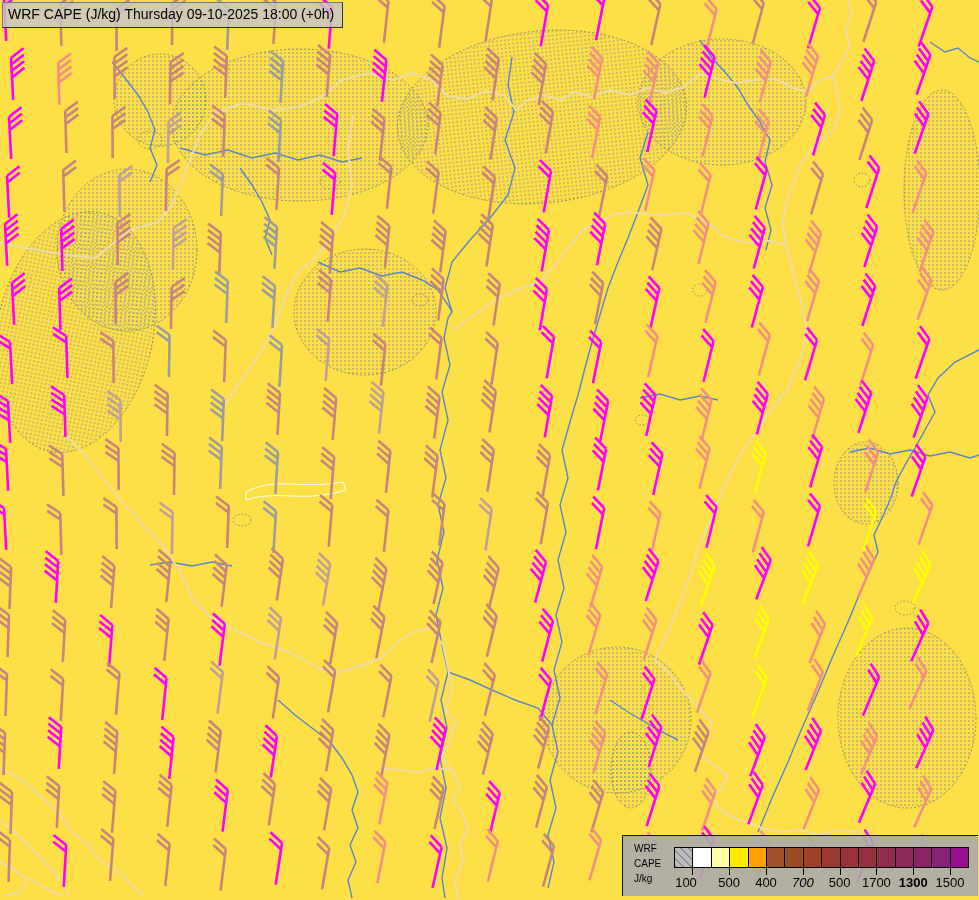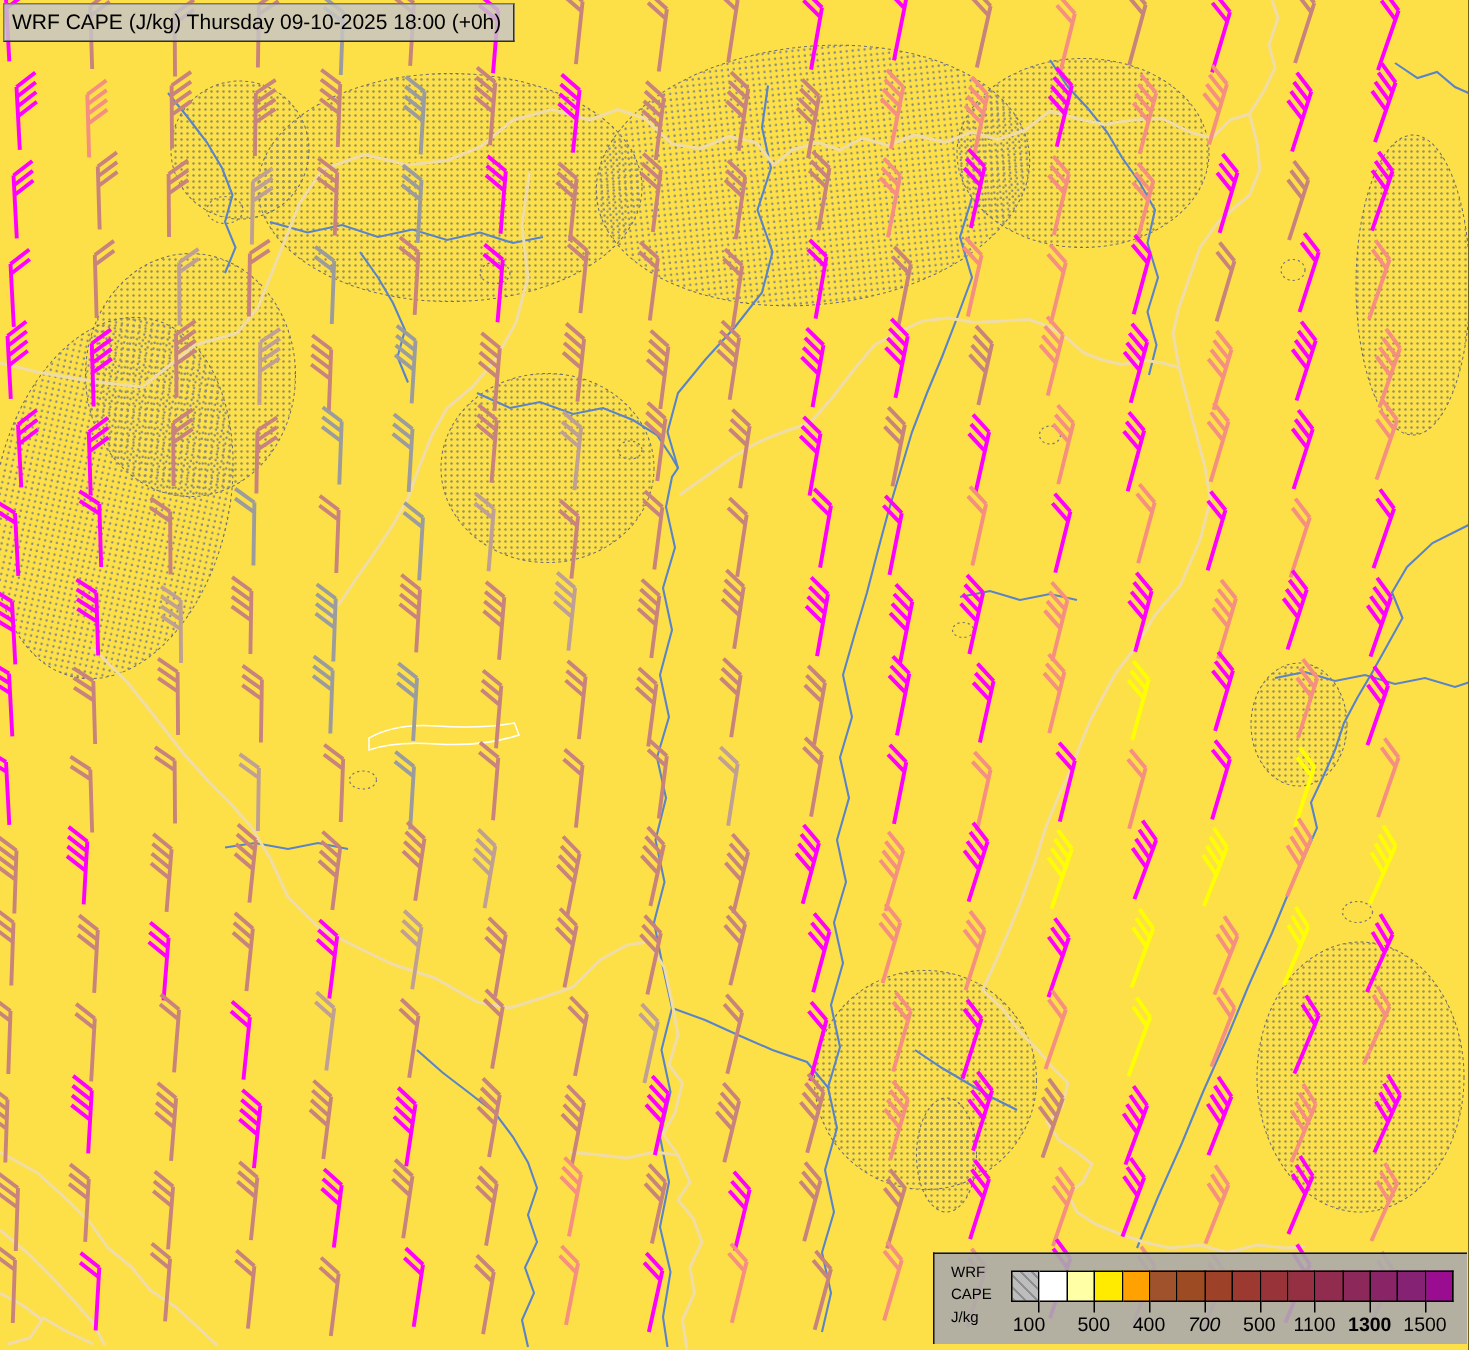--- a/index.html
+++ b/index.html
@@ -423,21 +423,21 @@
         <div class="llab" style="left: 63px;">100</div>
         <div class="ltick" style="left: 106.2px;"></div>
         <div class="llab" style="left: 106.2px;">500</div>
         <div class="ltick" style="left: 143px;"></div>
         <div class="llab" style="left: 143px;">400</div>
         <div class="ltick" style="left: 179.8px;"></div>
         <div class="llab" style="left: 179.8px; font-style: italic;">700</div>
         <div class="ltick" style="left: 216.6px;"></div>
         <div class="llab" style="left: 216.6px;">500</div>
         <div class="ltick" style="left: 253.4px;"></div>
-        <div class="llab" style="left: 253.4px;">1100</div>
+        <div class="llab" style="left: 253.4px;">1700</div>
         <div class="ltick" style="left: 290.2px;"></div>
         <div class="llab" style="left: 290.2px; font-weight: bold;">1300</div>
         <div class="ltick" style="left: 327px;"></div>
         <div class="llab" style="left: 327px;">1500</div>
       </div>
   </div>
 
 </div>
 
 </body></html>

